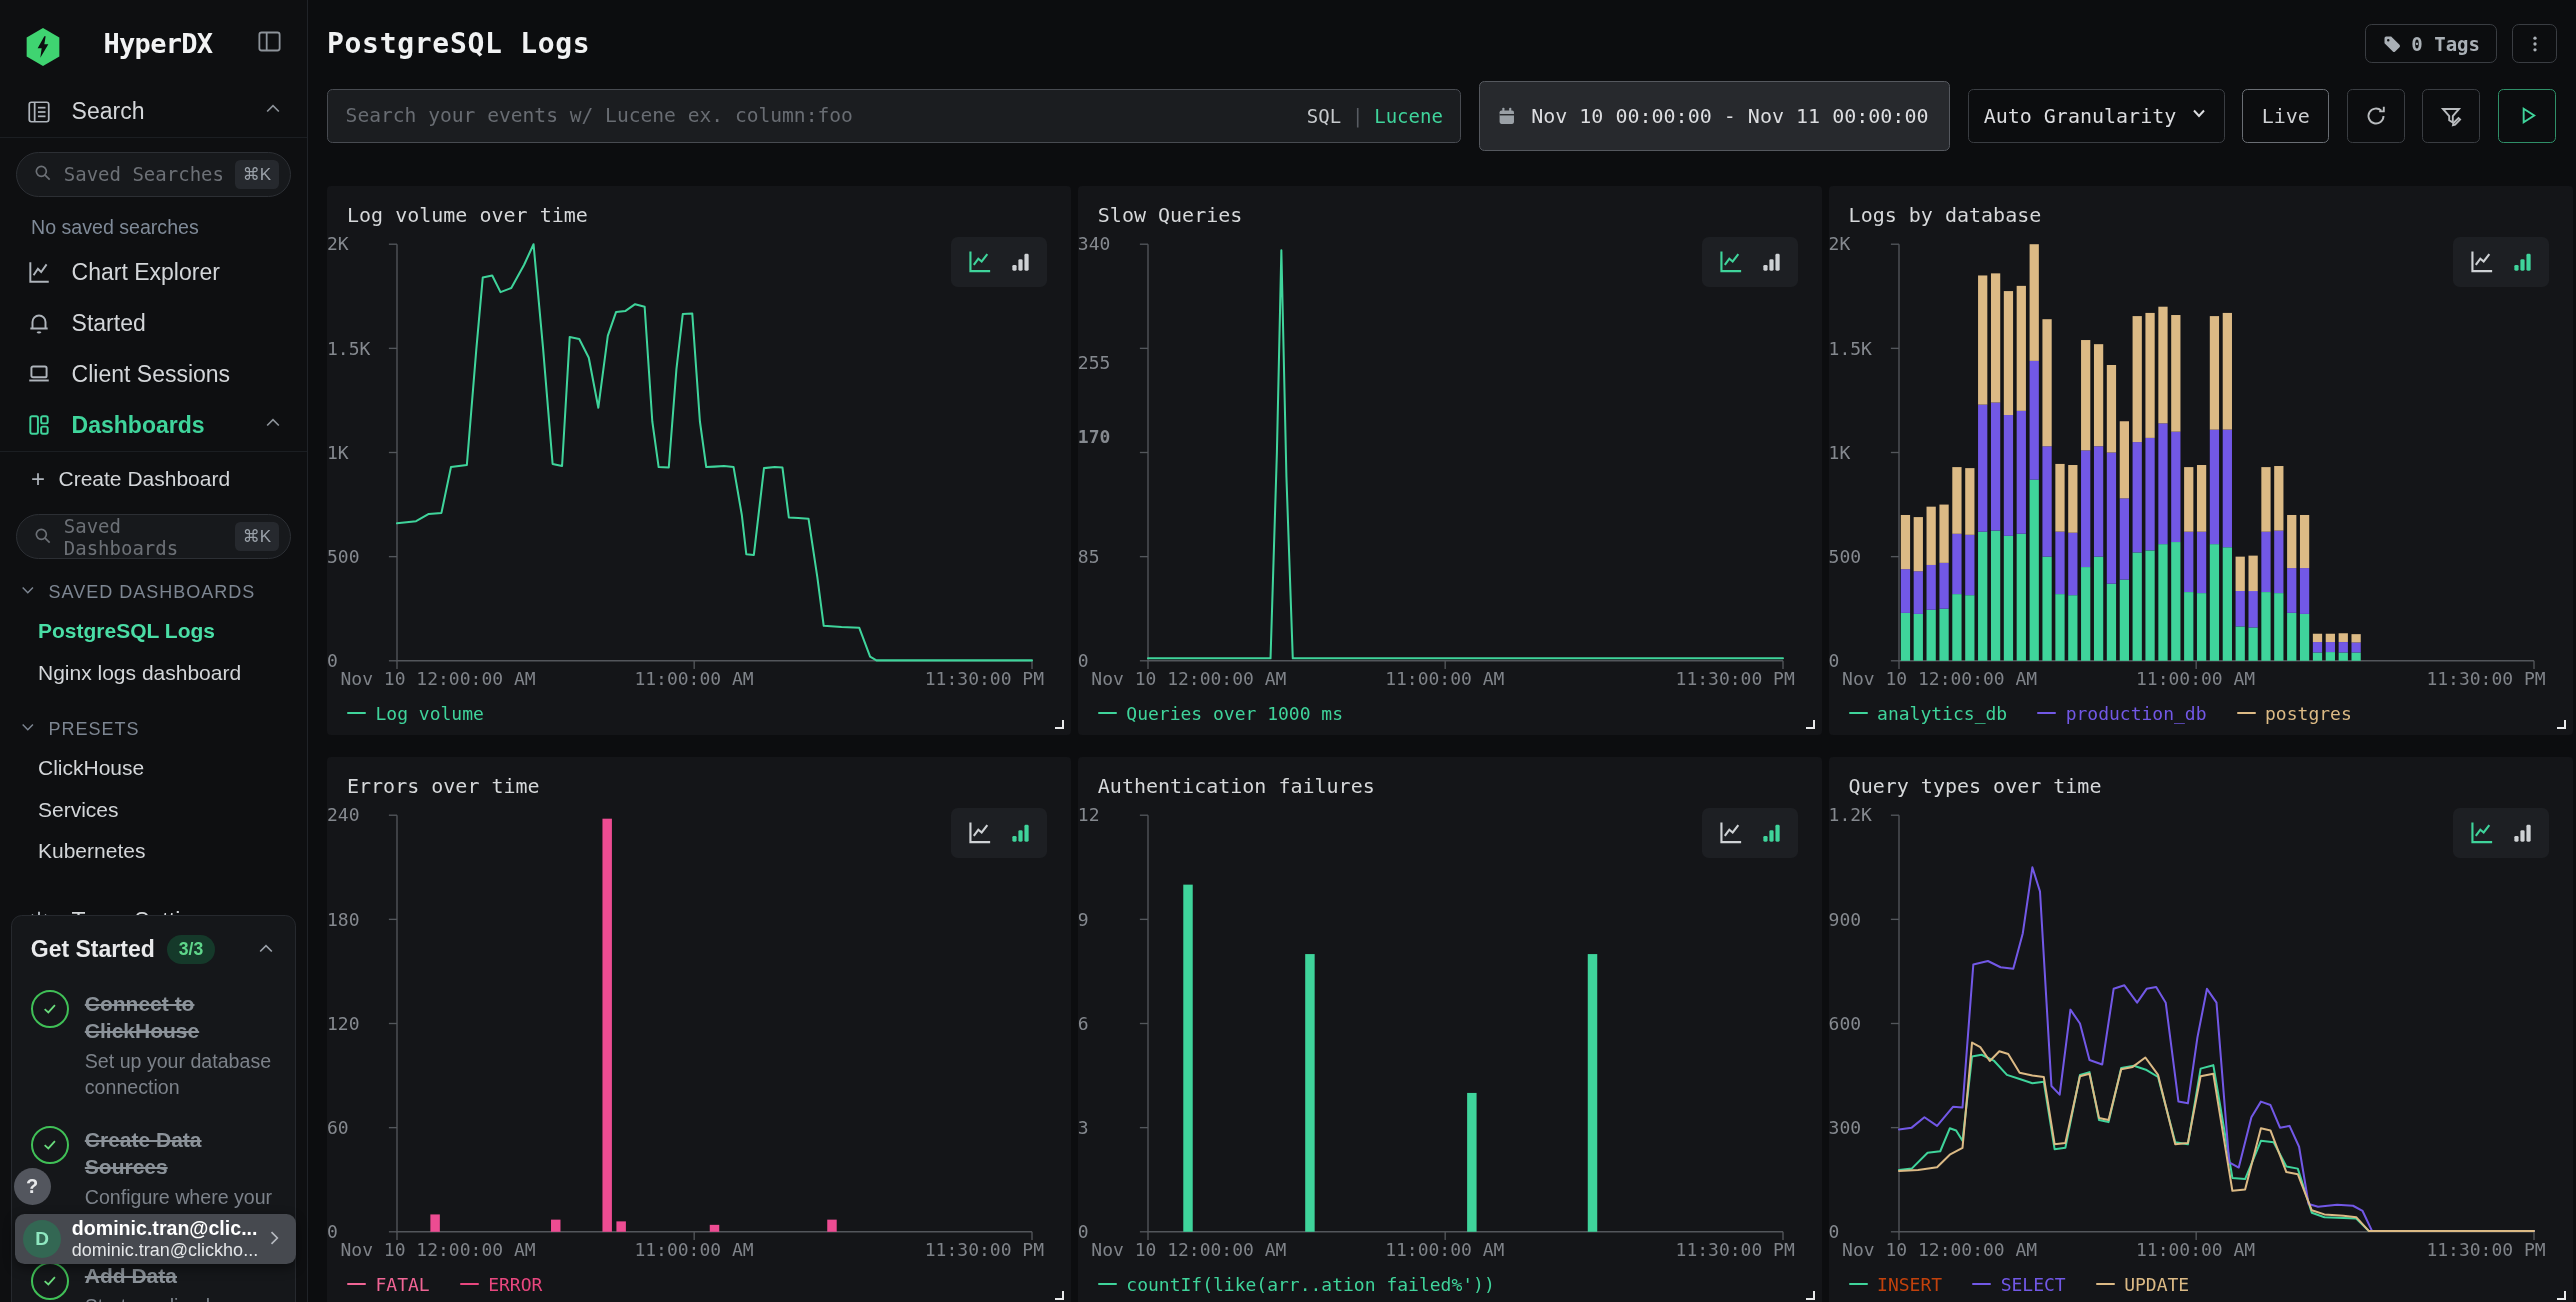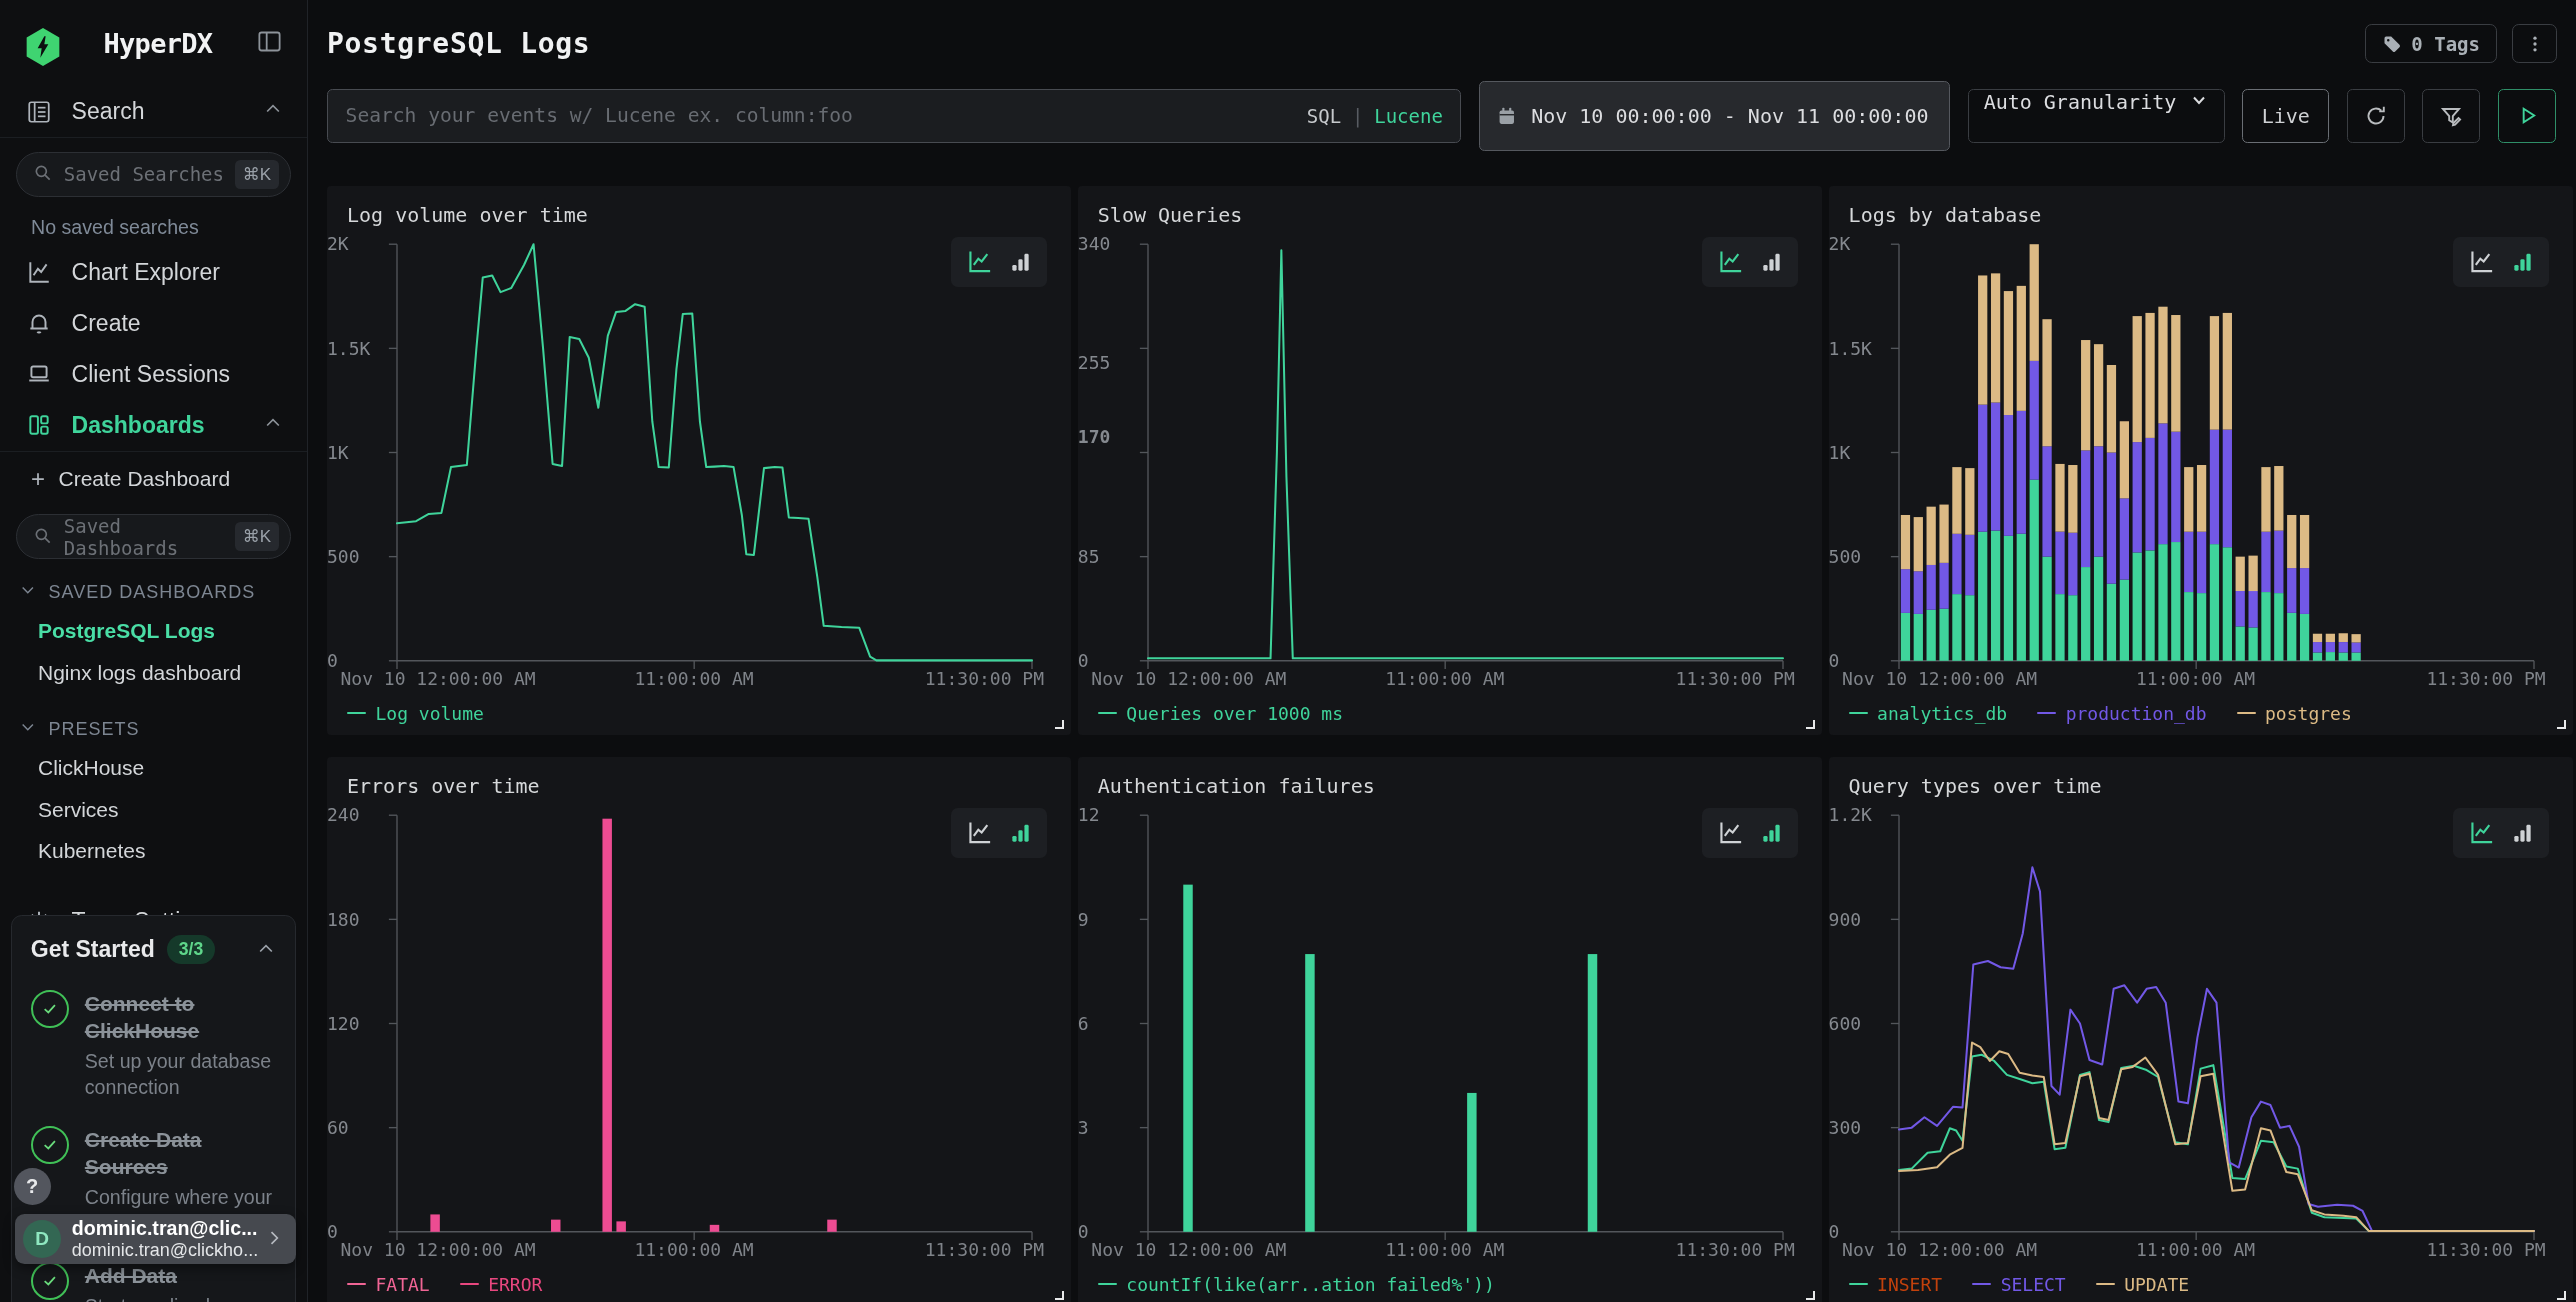--- a/index.html
+++ b/index.html
@@ -58,21 +58,21 @@
 
   .toolbar { display:flex; align-items:center; gap:17.6px; padding:17.6px 20px 0 19px; }
   .tb-search { flex:1; height:54px; background:#1b1d20; border:1.4px solid #484b51; border-radius:5.4px; display:flex; align-items:center; padding:0 17.6px; cursor:text; }
   .tb-search input { flex:1; background:transparent; border:none; outline:none; color:#d9dadc; font-size:19.6px; font-family:"DejaVu Sans Mono", monospace; }
   .tb-search input::placeholder { color:#686c72; }
   .lang-toggle { display:flex; gap:10.8px; font-size:19px; }
   .lang-sql { color:#c6c9cc; cursor:pointer; }
   .lang-div { color:#585c62; }
   .lang-lucene { color:#3fd49b; cursor:pointer; }
   .tb-date { width:471px; height:70px; background:#27292d; border:1.4px solid #55585e; border-radius:5.4px; display:flex; align-items:center; gap:13.5px; padding:0 16px; font-size:20px; color:#dcdde0; cursor:pointer; }
-  .tb-gran { width:257px; height:54px; border:1.4px solid #3a3d42; border-radius:5.4px; display:flex; align-items:flex-start; padding:0 15px; font-size:20px; color:#dcdde0; cursor:pointer; }
+  .tb-gran { width:257px; height:54px; border:1.4px solid #3a3d42; border-radius:5.4px; display:flex; align-items:center; padding:0 15px; font-size:20px; color:#dcdde0; cursor:pointer; }
   .tb-gran .gchev { margin-left:auto; color:#dcdde0; }
   .tb-live { width:87px; height:54px; border:1.4px solid #6a6e74; border-radius:5.4px; display:flex; align-items:center; justify-content:center; font-size:20px; color:#cfd1d4; cursor:pointer; }
   .tb-iconbtn { width:58px; height:54px; border:1.4px solid #3a3d42; border-radius:5.4px; display:flex; align-items:center; justify-content:center; color:#b9bcbf; cursor:pointer; }
   .tb-play { border-color:#2f8f68; color:#3fd49b; }
 
   .grid { display:flex; flex-wrap:wrap; gap:22px 6.8px; padding:35px 3.4px 0 19px; }
   .panel { position:relative; width:744px; height:549px; background:#141518; border-radius:4px; }
   .panel-title { position:absolute; top:17.6px; left:20px; font-size:20px; color:#d6d8da; }
   .chart-toggle { position:absolute; top:51px; right:24px; height:50px; background:#1d1f23; border-radius:6.8px; display:flex; align-items:center; gap:15px; padding:0 15px; }
   .chart-toggle .ticon { color:#cfd2d5; cursor:pointer; display:flex; }
@@ -150,21 +150,21 @@
       </span>
       <span class="grow">Chart Explorer</span>
     </div>
     <div class="sb-item">
       <span class="sb-ic">
         <svg width="26" height="26" viewBox="0 0 24 24" fill="none" stroke="currentColor" stroke-width="1.8">
             <path d="M6 17 v-6 a6 6 0 0 1 12 0 v6 M4 17 h16"></path>
             <path d="M10.5 20 a1.8 1.8 0 0 0 3 0"></path>
           </svg>
       </span>
-      <span class="grow">Create</span>
+      <span class="grow">Started</span>
     </div>
     <div class="sb-item">
       <span class="sb-ic">
         <svg width="26" height="26" viewBox="0 0 24 24" fill="none" stroke="currentColor" stroke-width="1.8">
             <rect x="5" y="5" width="14" height="10" rx="1.5"></rect>
             <path d="M3 18 h18"></path>
           </svg>
       </span>
       <span class="grow">Client Sessions</span>
     </div>

